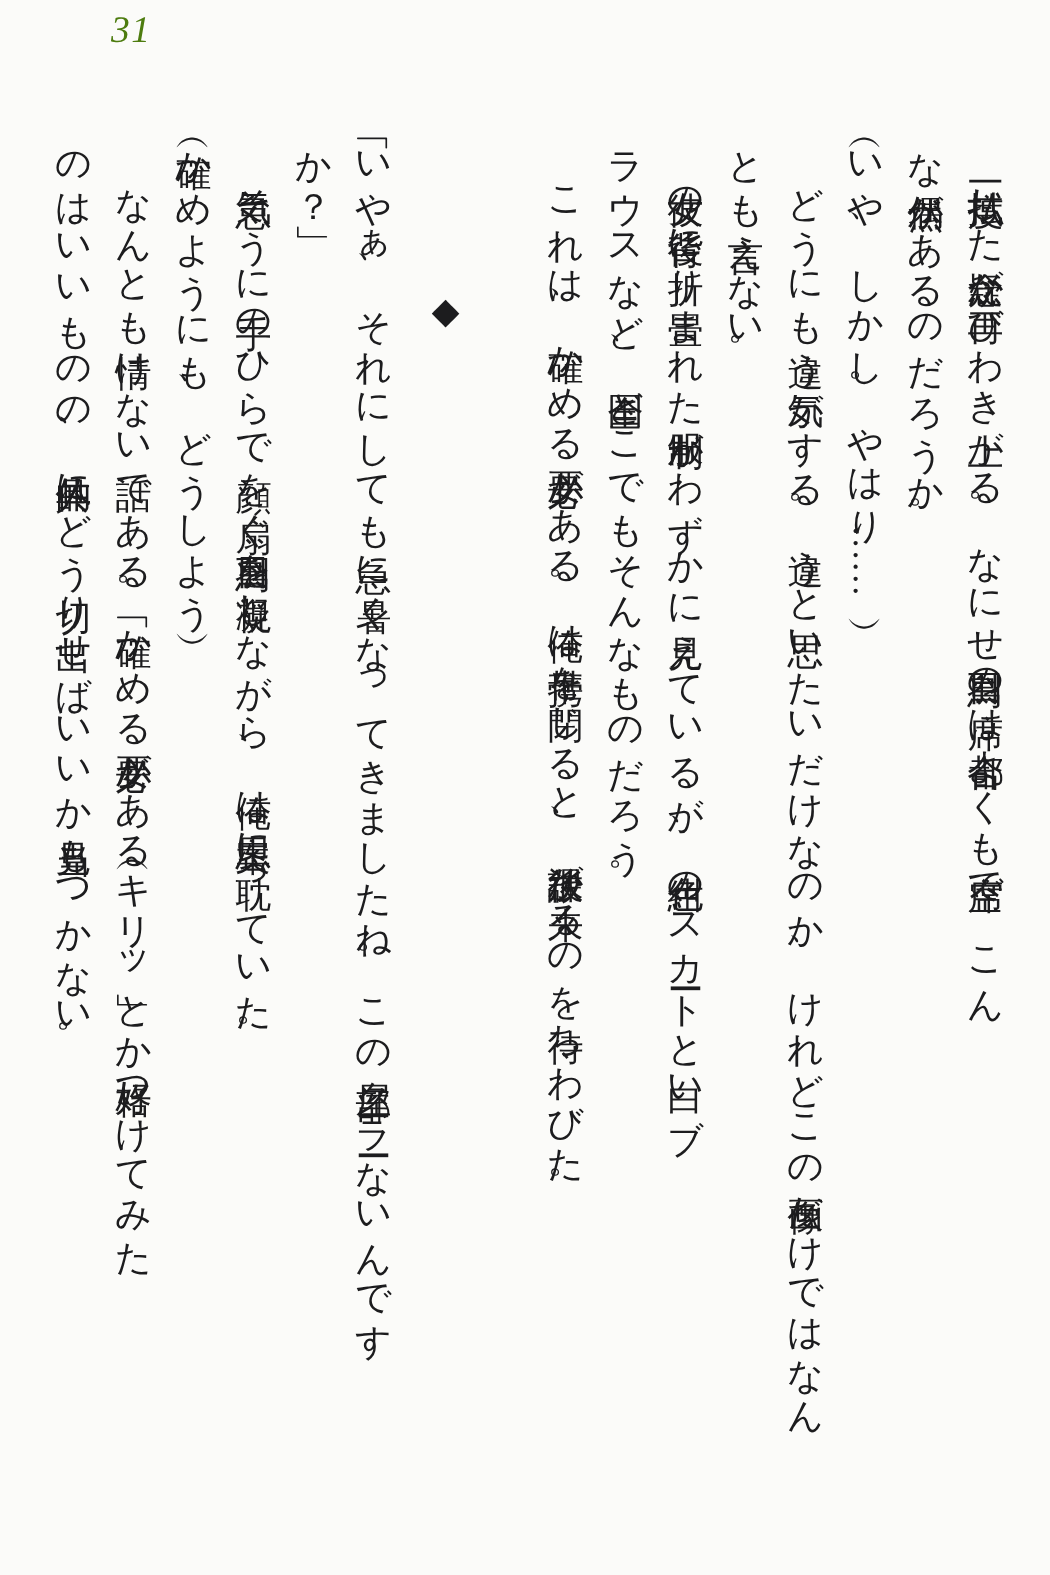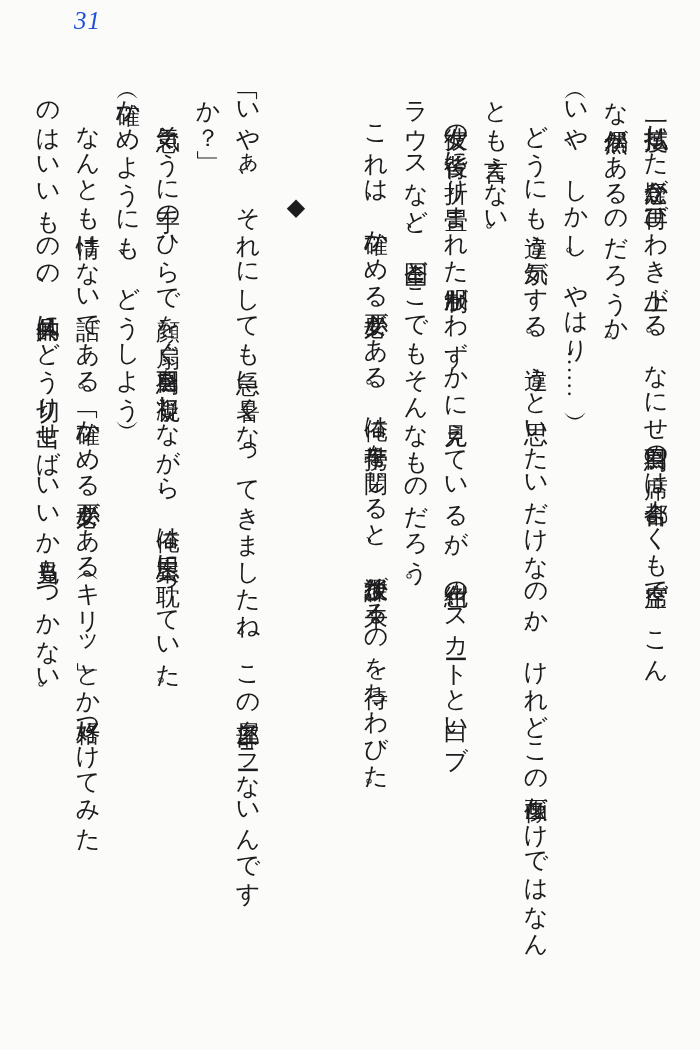--- a/index.html
+++ b/index.html
@@ -17,21 +17,21 @@
     background:#fbfbf9;
     color:#1c1c1e;
     font-family:"Liberation Serif","DejaVu Serif",serif;
   }
   .page-number{
     position:absolute;
     top:7px;
     left:74px;
     font-size:25px;
     font-style:italic;
-    color:#1d4ed8;
+    color:#4d7c0f;
     letter-spacing:1px;
     user-select:none;
   }
   .text-area{
     position:absolute;
     top:85px;
     right:24px;
     height:965px;
     writing-mode:vertical-rl;
     text-orientation:mixed;

